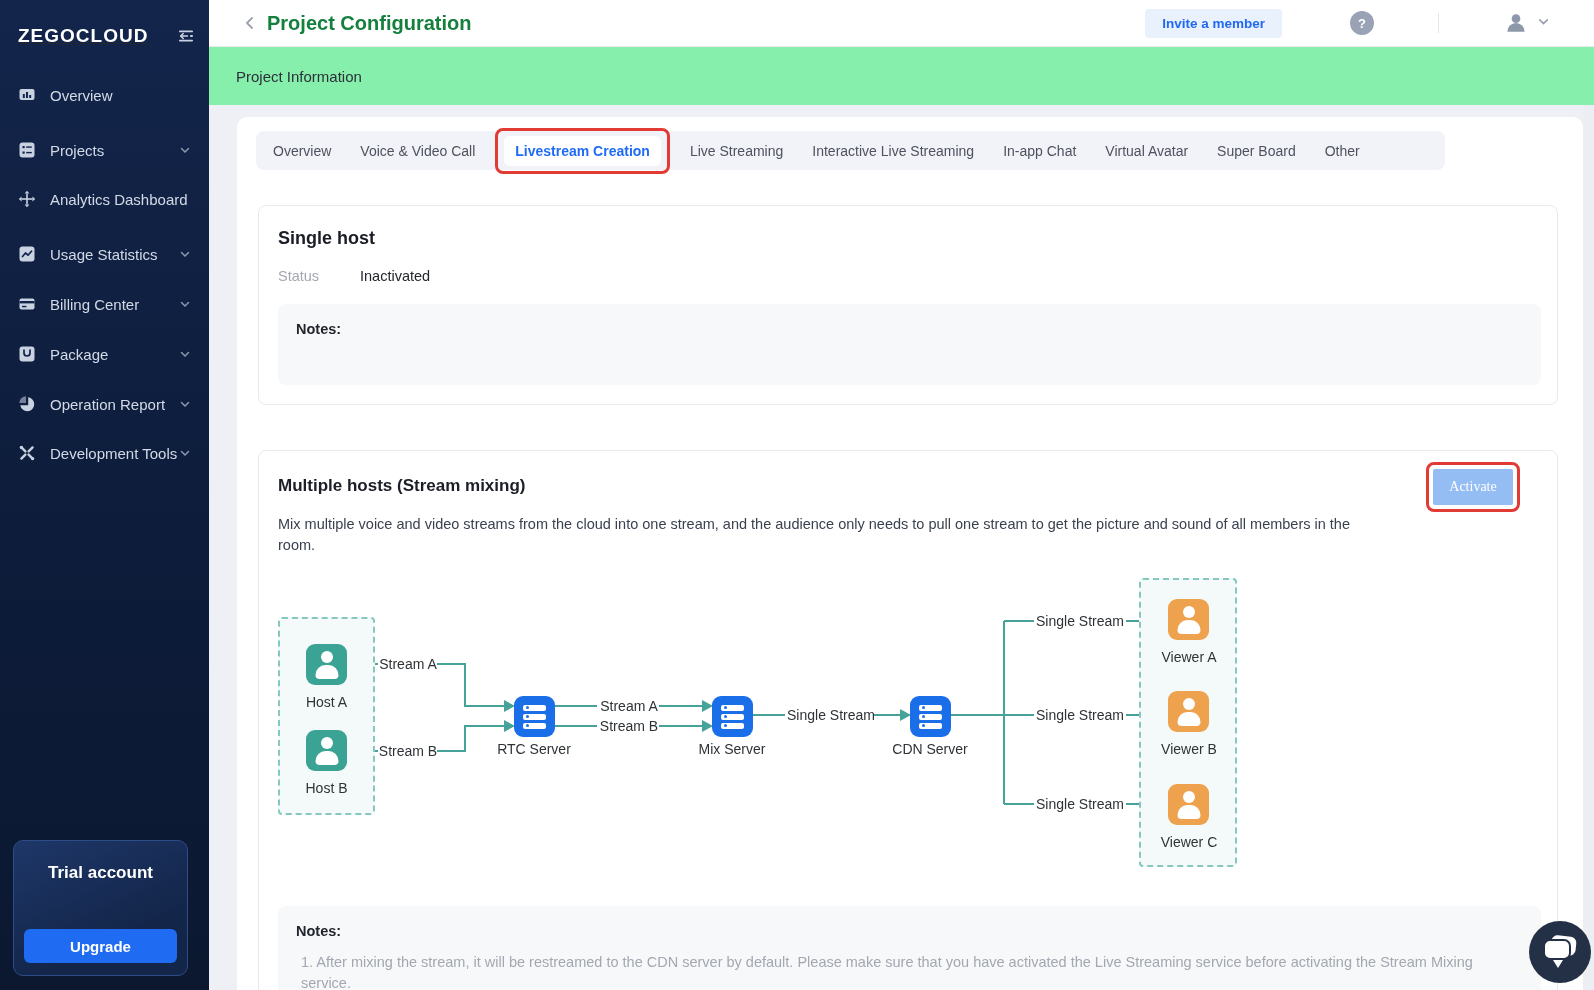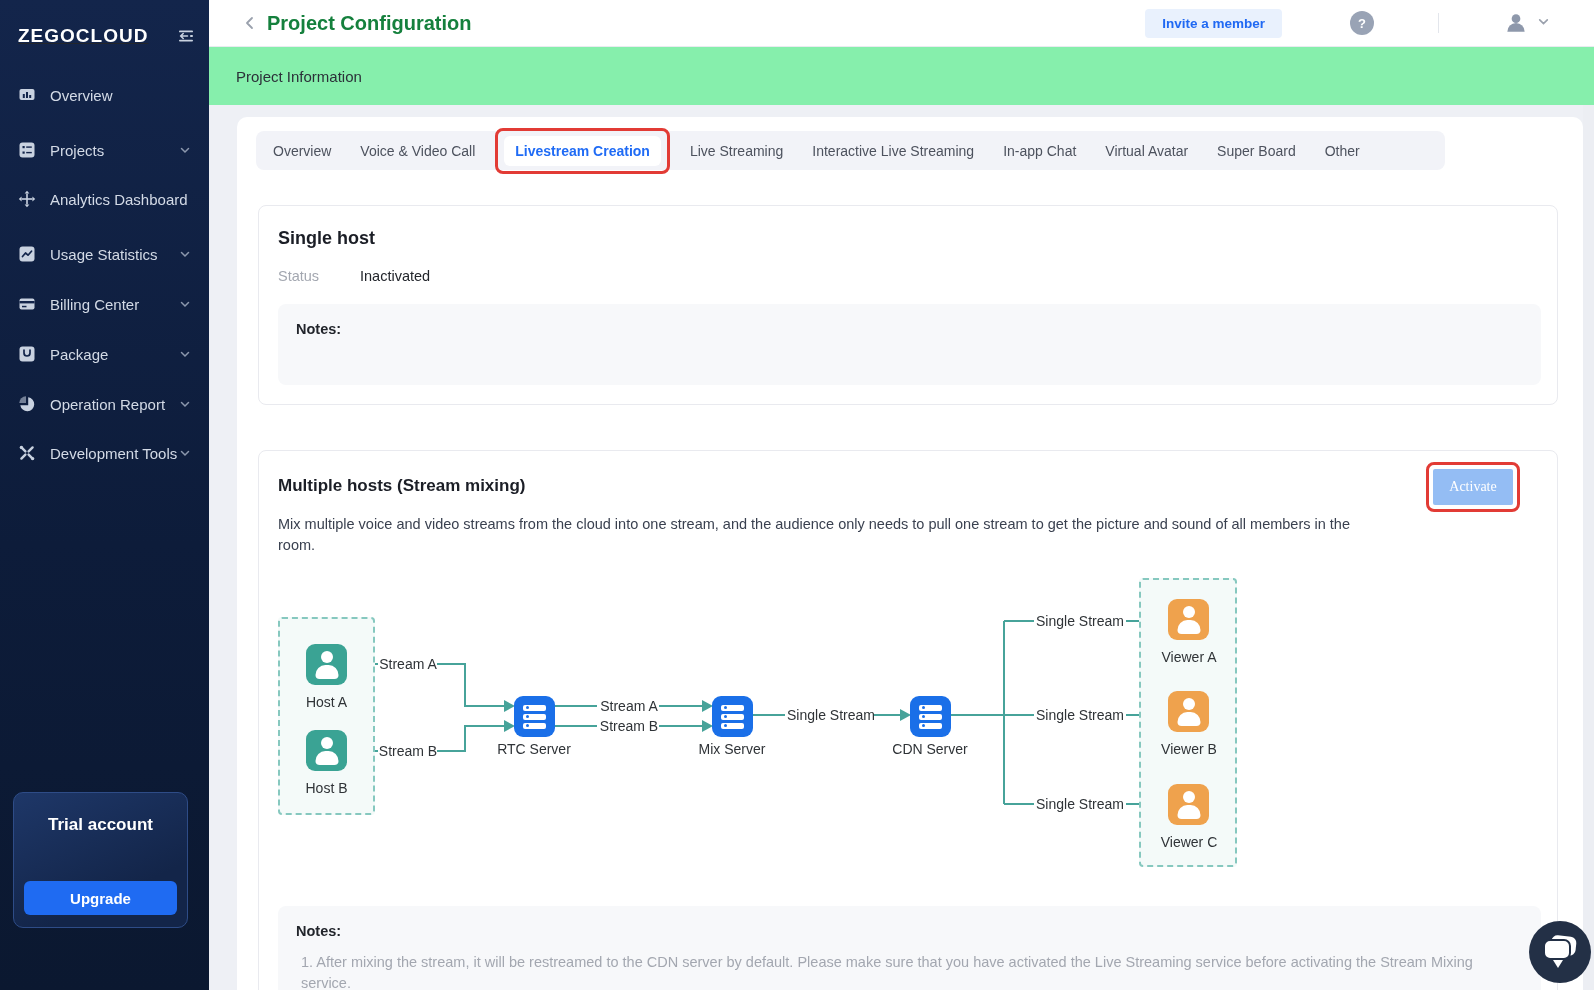--- a/index.html
+++ b/index.html
@@ -9,21 +9,21 @@
   
   .sidebar { position:absolute; left:0; top:0; width:209px; height:990px;
     background:linear-gradient(180deg,#13254b 0%, #0d1c3a 55%, #0b1830 100%); z-index:10; }
   .logo-row { position:absolute; top:20px; left:18px; right:12px; height:32px; display:flex; align-items:center; justify-content:space-between;text-decoration:underline; }
   .logo { color:#fff; font-size:19px; font-weight:700; letter-spacing:1px; cursor:pointer; }
   .collapse-btn { width:22px; height:22px; cursor:pointer; display:flex; align-items:center; justify-content:center; }
   .nav-item { position:absolute; left:0; width:209px; height:30px; display:flex; align-items:center; padding-left:18px; cursor:pointer; }
   .nav-ic { width:18px; height:18px; margin-right:14px; flex:0 0 auto; display:flex; align-items:center; }
   .nav-label { color:#d3dae6; font-size:15px; flex:1 1 auto; }
   .nav-chev { margin-right:18px; display:flex; align-items:center; }
-  .trial-box { position:absolute; left:13px; top:792px; width:175px; height:136px; border-radius:10px;
+  .trial-box { position:absolute; left:13px; top:840px; width:175px; height:136px; border-radius:10px;
     background:linear-gradient(155deg,#1e3768 0%, #132549 70%); border:1px solid #2e4c87; }
   .trial-title { color:#fff; font-size:17px; font-weight:700; text-align:center; margin-top:22px; }
   .upgrade-btn { position:absolute; left:10px; right:10px; bottom:12px; height:34px; background:#1f6bf2; border:none;
     border-radius:6px; color:#fff; font-size:15px; font-weight:600; font-family:inherit; cursor:pointer; }
 
   
   .main { position:absolute; left:209px; top:0; right:0; bottom:0; background:#eef0f5; }
   .topbar { position:absolute; top:0; left:0; right:0; height:47px; background:#fff; border-bottom:1px solid #e9ebf0;
     display:flex; align-items:center; z-index:5; }
   .back-btn { margin-left:30px; width:22px; height:22px; cursor:pointer; display:flex; align-items:center; justify-content:center; }

